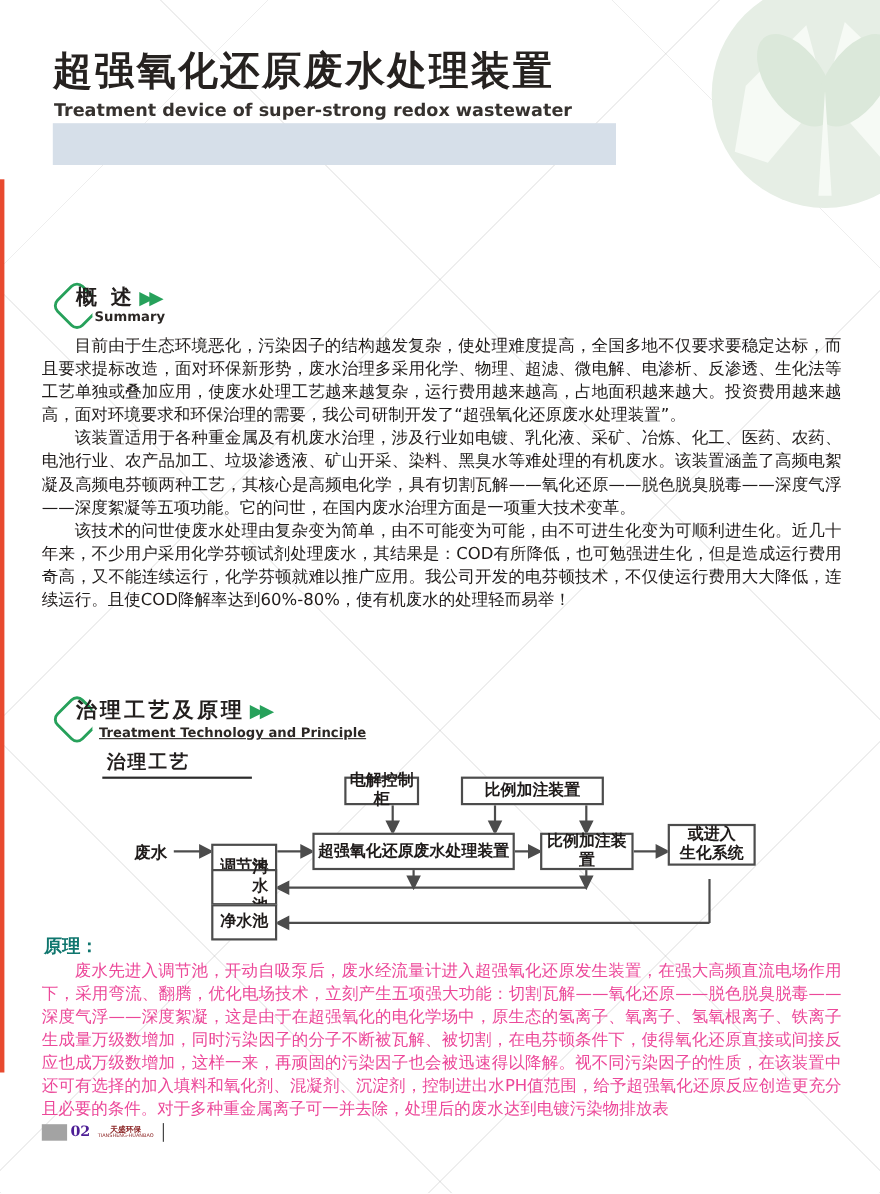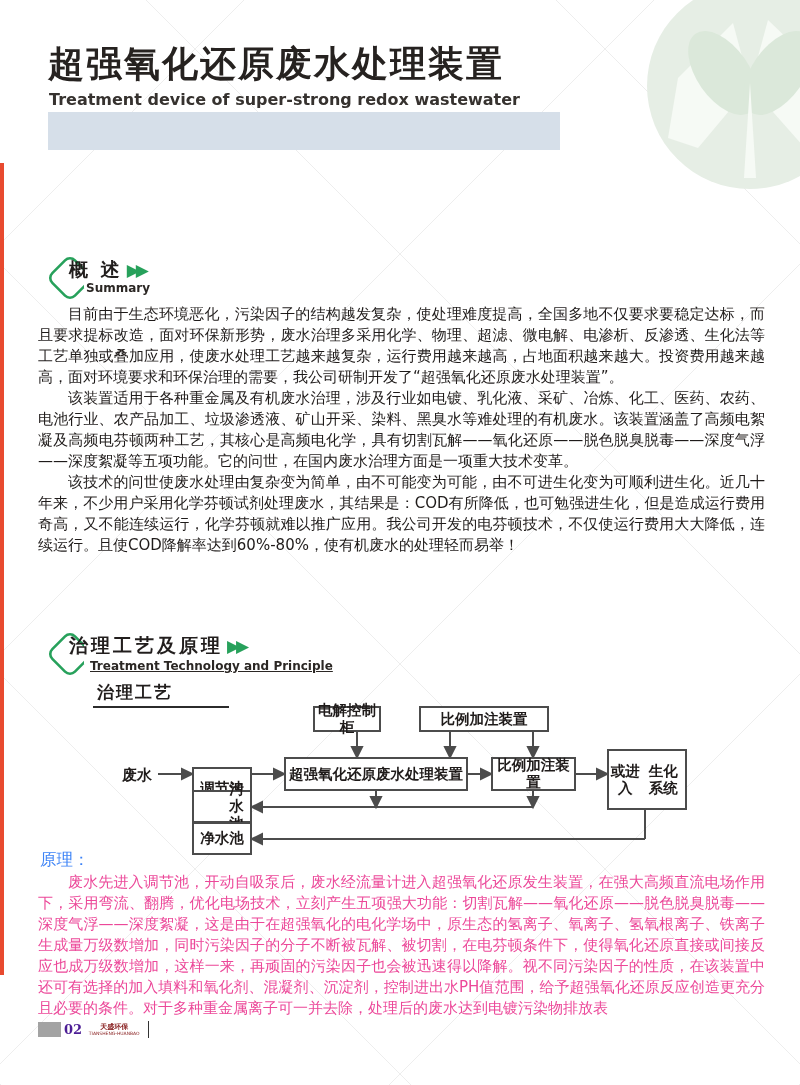--- a/index.html
+++ b/index.html
@@ -48,21 +48,21 @@
               color:#221e1d;letter-spacing:2px;padding-left:4px;border-bottom:2px solid #2b2b2b;}
 
   
   .flow{left:120px;top:702px;width:580px;height:152px;}
   .fc-box{position:absolute;box-sizing:border-box;border:2px solid #4c4c4c;background:#fff;
           display:flex;align-items:center;justify-content:center;font-size:14.5px;
           font-weight:bold;color:#1f1b1a;text-align:center;line-height:17px;z-index:2;}
   .fc-label{position:absolute;font-size:15px;font-weight:bold;color:#1f1b1a;z-index:2;}
   .fc-svg{position:absolute;left:0;top:0;z-index:1;}
 
-  .principle-label{left:40px;top:849px;font-size:16.5px;font-weight:normal;color:#3b82f6;}
+  .principle-label{left:40px;top:849px;font-size:16.5px;font-weight:bold;color:#0f766e;}
   .principle{left:38px;top:872px;width:727px;font-size:15px;line-height:21px;
              text-align:justify;color:#ec4899;font-weight:500;}
   .principle p{margin:0;text-indent:2em;}
 
   
   .footer{left:38px;top:1021px;display:flex;align-items:center;}
   .footer .block{width:23px;height:15px;background:#a3a3a3;margin-right:3px;}
   .footer .pn{font-size:13px;font-weight:bold;color:#4c1d95;font-family:"DejaVu Serif","Liberation Serif",serif;}
   .footer .brand{margin-left:4px;margin-right:5px;text-align:center;}
   .footer .brand .zh{font-size:7px;font-weight:bold;color:#8b2424;line-height:7px;}
@@ -151,21 +151,21 @@
         <line x1="140" y1="137" x2="525" y2="137"></line>
           <polygon points="132,137 142,132 142,142"></polygon>
       </g>
     </svg>
     <div class="fc-label" style="left:2px;top:64px;">废水</div>
     <div class="fc-box" style="left:193px;top:4px;width:68px;height:26px;">电解控制柜</div>
     <div class="fc-box" style="left:299px;top:4px;width:130px;height:26px;">比例加注装置</div>
     <div class="fc-box" style="left:72px;top:65px;width:60px;height:42px;">调节池</div>
     <div class="fc-box" style="left:164px;top:55px;width:184px;height:34px;">超强氧化还原废水处理装置</div>
     <div class="fc-box" style="left:371px;top:55px;width:85px;height:34px;">比例加注装置</div>
-    <div class="fc-box" style="left:487px;top:47px;width:80px;height:61px;flex-direction:row;">
+    <div class="fc-box" style="left:487px;top:47px;width:80px;height:38px;flex-direction:column;">
       <span>或进入</span>
       <span>生化系统</span>
     </div>
     <div class="fc-box" style="left:72px;top:88px;width:60px;height:33px;padding-left:29px;">污水池</div>
     <div class="fc-box" style="left:72px;top:120px;width:60px;height:33px;">净水池</div>
   </div>
 
   <div class="z principle-label">原理：</div>
   <div class="z principle">
     <p>废水先进入调节池，开动自吸泵后，废水经流量计进入超强氧化还原发生装置，在强大高频直流电场作用下，采用弯流、翻腾，优化电场技术，立刻产生五项强大功能：切割瓦解——氧化还原——脱色脱臭脱毒——深度气浮——深度絮凝，这是由于在超强氧化的电化学场中，原生态的氢离子、氧离子、氢氧根离子、铁离子生成量万级数增加，同时污染因子的分子不断被瓦解、被切割，在电芬顿条件下，使得氧化还原直接或间接反应也成万级数增加，这样一来，再顽固的污染因子也会被迅速得以降解。视不同污染因子的性质，在该装置中还可有选择的加入填料和氧化剂、混凝剂、沉淀剂，控制进出水PH值范围，给予超强氧化还原反应创造更充分且必要的条件。对于多种重金属离子可一并去除，处理后的废水达到电镀污染物排放表</p>

